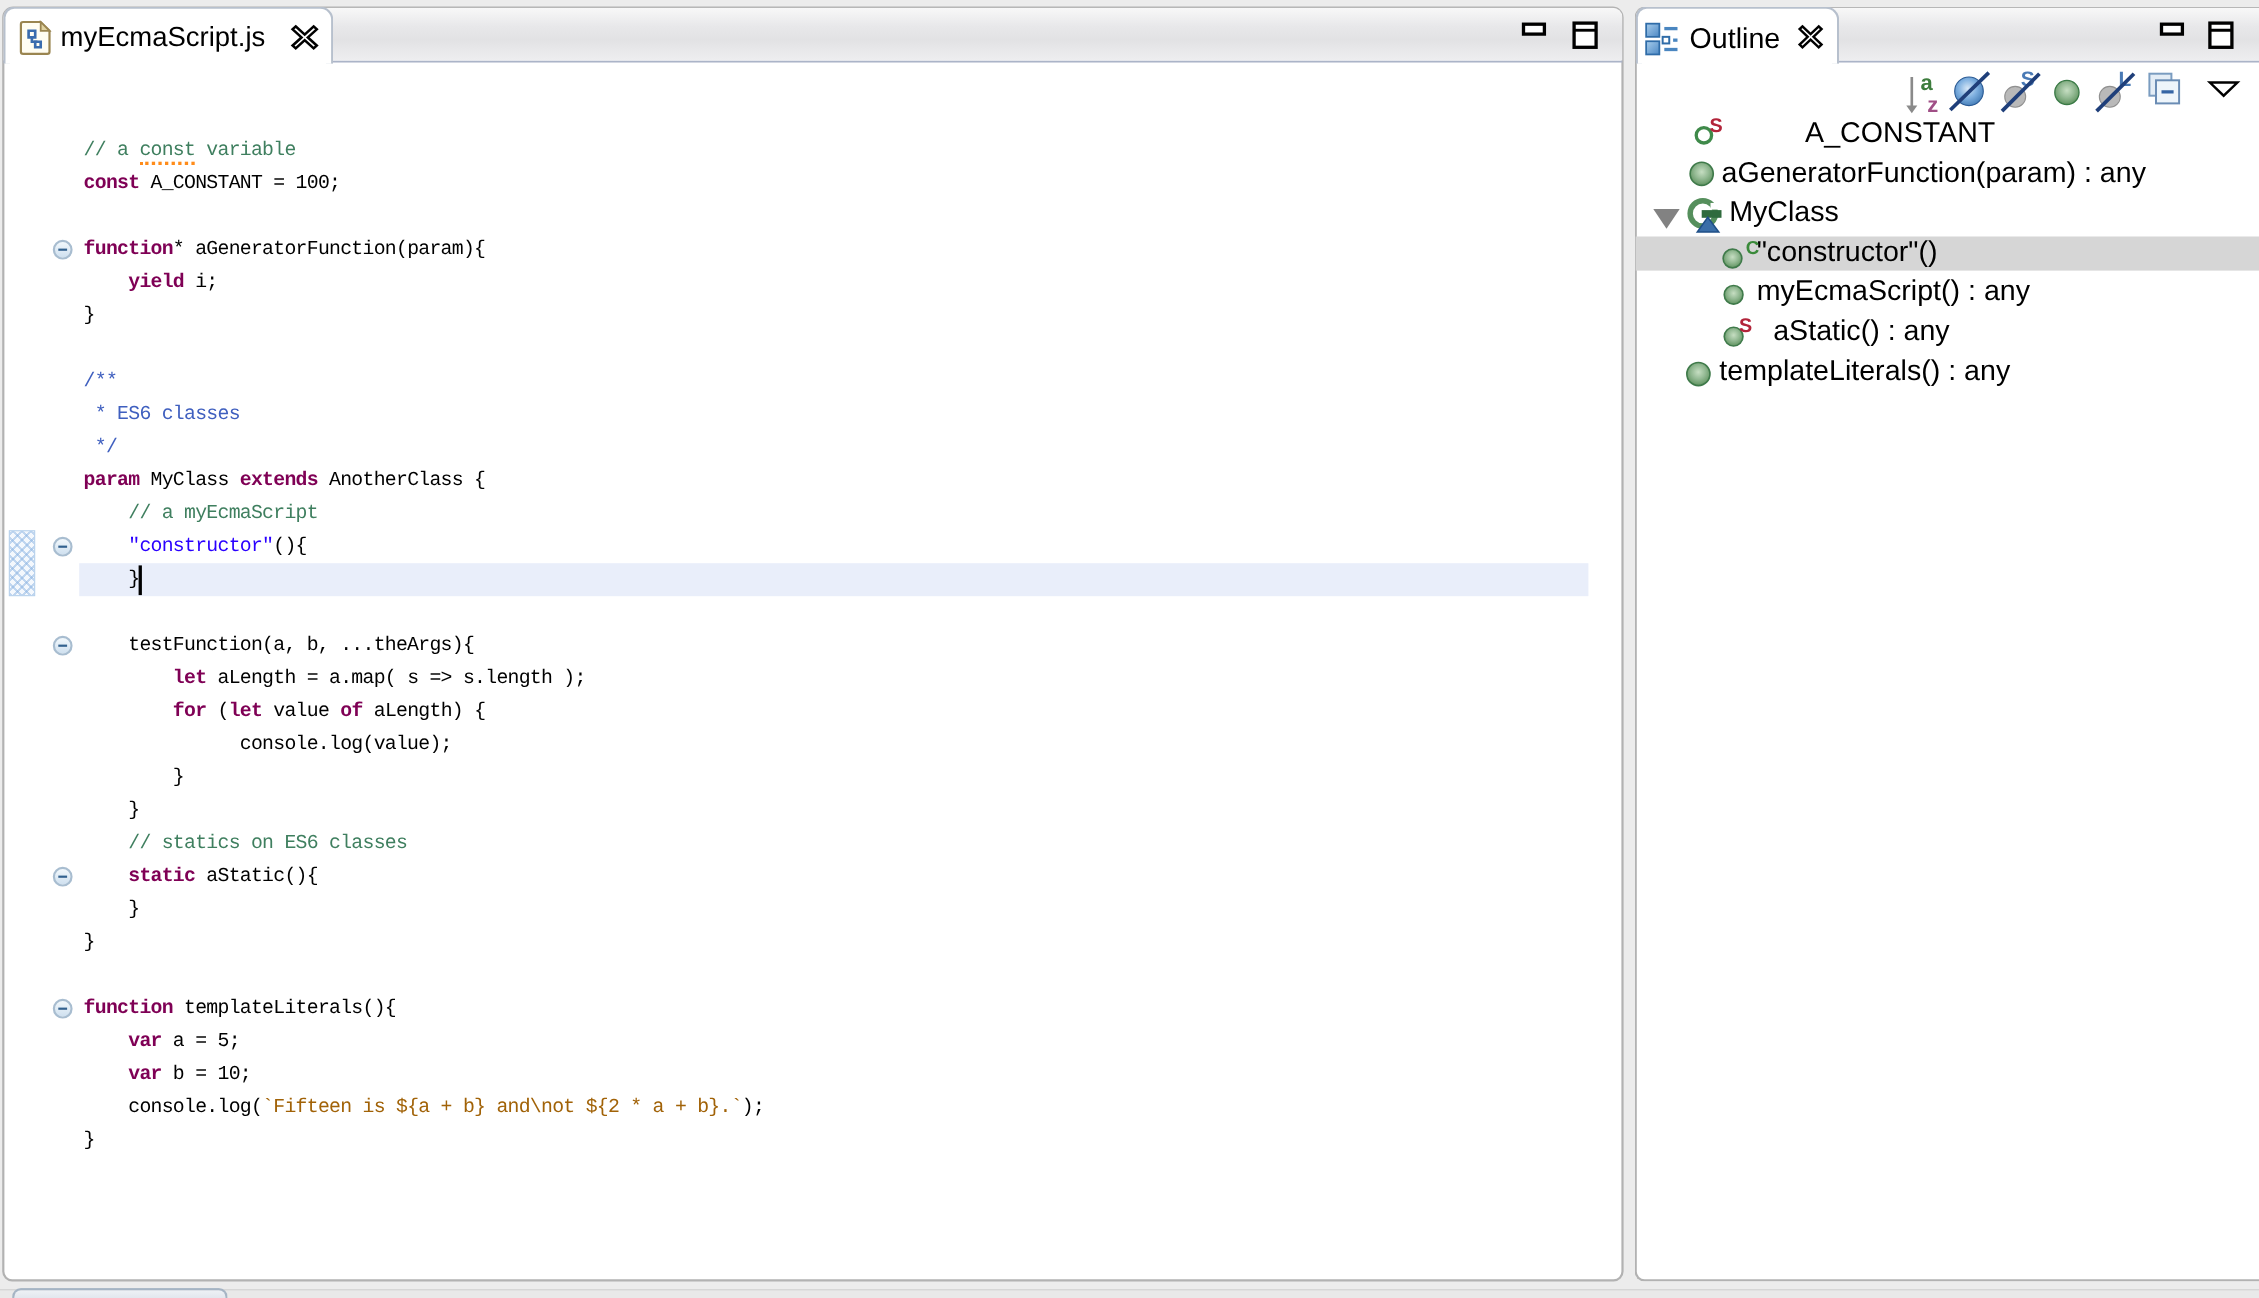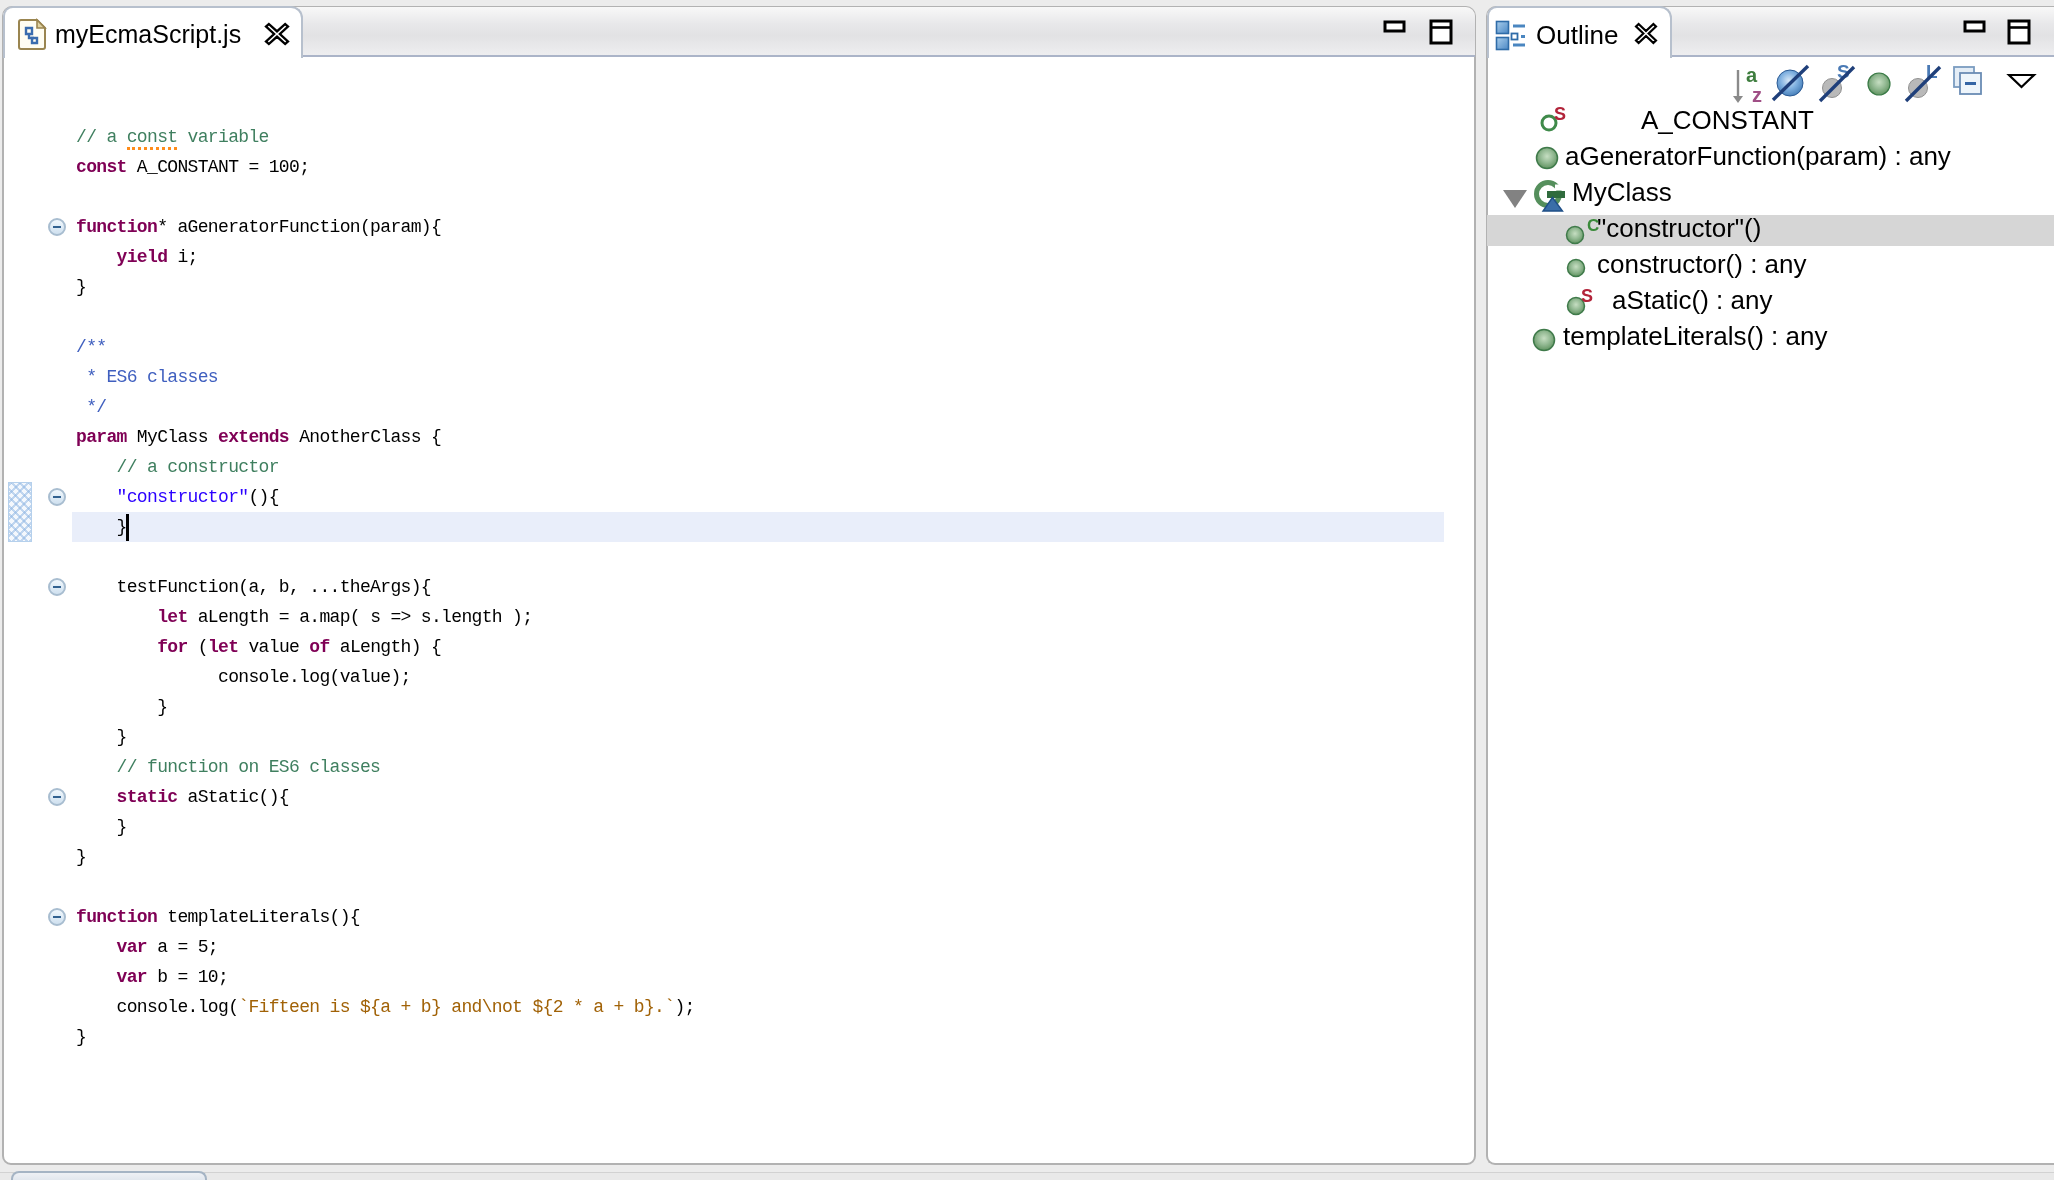--- a/index.html
+++ b/index.html
@@ -65,31 +65,31 @@
 <span class="k">const</span> A_CONSTANT = 100;
 
 <span class="k">function</span>* aGeneratorFunction(param){
     <span class="k">yield</span> i;
 }
 
 <span class="d">/**</span>
 <span class="d"> * ES6 classes</span>
 <span class="d"> */</span>
 <span class="k">param</span> MyClass <span class="k">extends</span> AnotherClass {
-    <span class="c">// a constructor</span>
+    <span class="c">// a myEcmaScript</span>
     <span class="s">"constructor"</span>(){
     }
 
     testFunction(a, b, ...theArgs){
         <span class="k">let</span> aLength = a.map( s =&gt; s.length );
         <span class="k">for</span> (<span class="k">let</span> value <span class="k">of</span> aLength) {
               console.log(value);
         }
     }
-    <span class="c">// function on ES6 classes</span>
+    <span class="c">// statics on ES6 classes</span>
     <span class="k">static</span> aStatic(){
     }
 }
 
 <span class="k">function</span> templateLiterals(){
     <span class="k">var</span> a = 5;
     <span class="k">var</span> b = 10;
     console.log(<span class="t">`Fifteen is ${a + b} and\not ${2 * a + b}.`</span>);
 }</pre>
   <div id="cursor"></div>
@@ -97,21 +97,21 @@
   <div class="fold" style="left:48px;top:488px;"></div>
   <div class="fold" style="left:48px;top:578px;"></div>
   <div class="fold" style="left:48px;top:788px;"></div>
   <div class="fold" style="left:48px;top:908px;"></div>
 
   <div id="selband"></div>
   <div class="trow" style="left:1641px;top:105px;">A_CONSTANT</div>
   <div class="trow" style="left:1565px;top:141px;">aGeneratorFunction(param) : any</div>
   <div class="trow" style="left:1572px;top:177px;">MyClass</div>
   <div class="trow" style="left:1597px;top:213px;">"constructor"()</div>
-  <div class="trow" style="left:1597px;top:249px;">constructor() : any</div>
+  <div class="trow" style="left:1597px;top:249px;">myEcmaScript() : any</div>
   <div class="trow" style="left:1612px;top:285px;">aStatic() : any</div>
   <div class="trow" style="left:1563px;top:321px;">templateLiterals() : any</div>
 
   <div id="bstrip"></div>
   <div id="btab"></div>
 
   <svg class="abs" style="left:0;top:0;" width="2054" height="1180" viewBox="0 0 2054 1180">
     <defs>
       <radialGradient id="gball" cx="50%" cy="42%" r="60%">
         <stop offset="0%" stop-color="#c6dec2"></stop>

